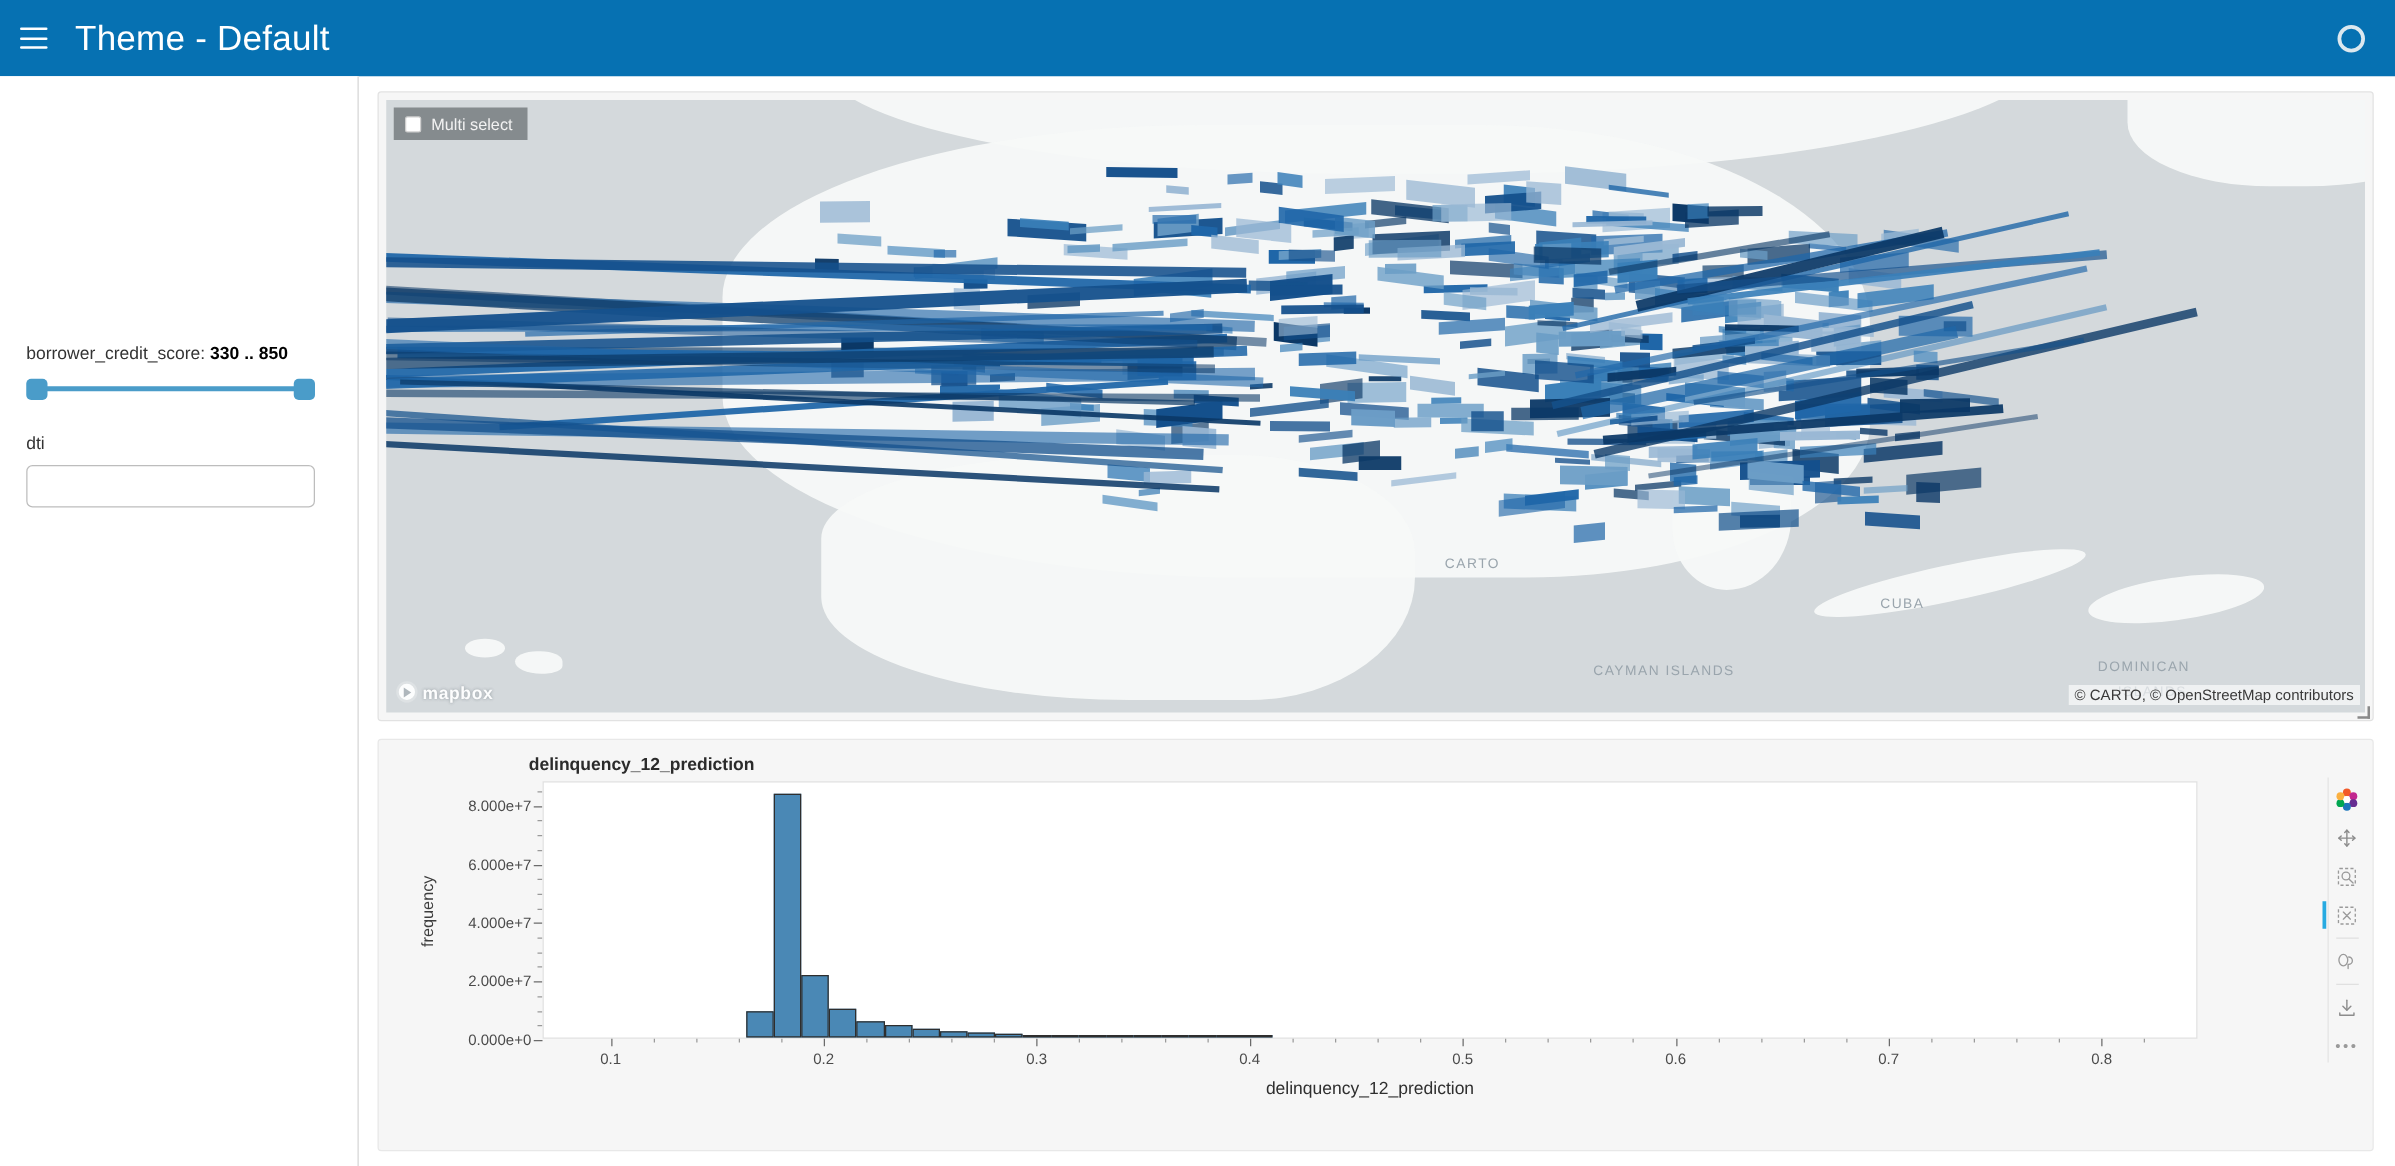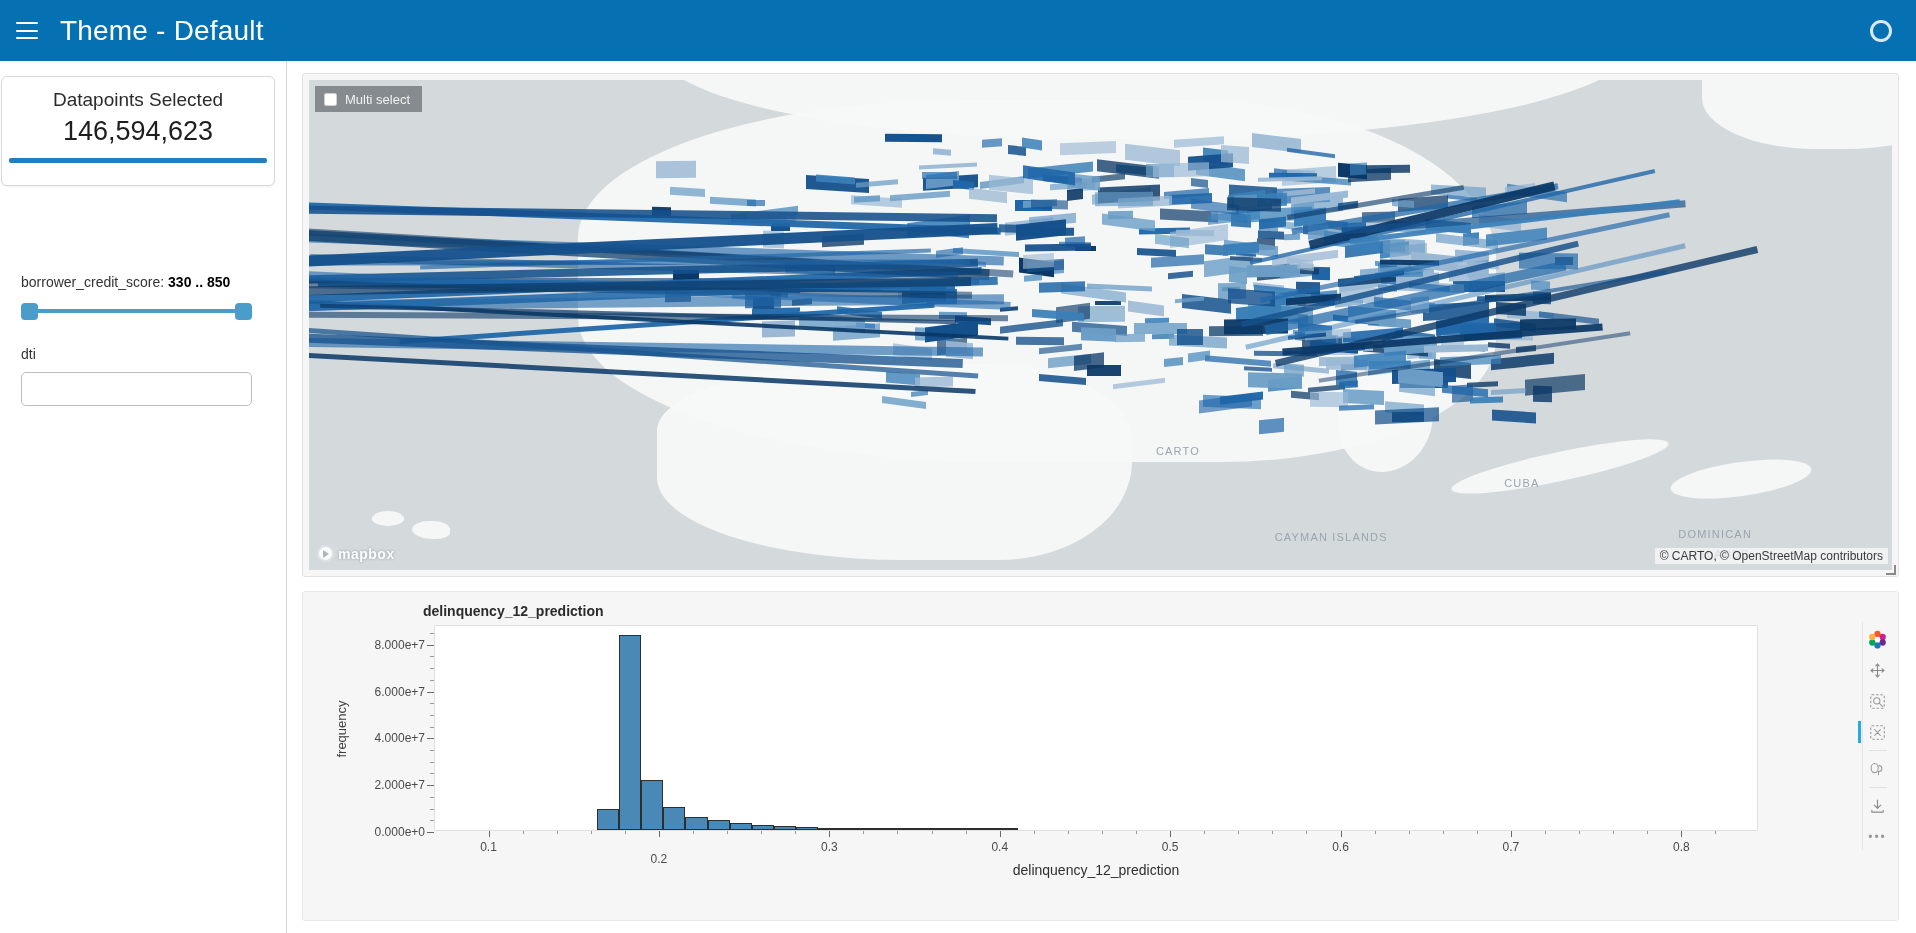--- a/index.html
+++ b/index.html
@@ -262,25 +262,20 @@
     <span></span>
       <span></span>
       <span></span>
   </div>
   <div class="app-title">Theme - Default</div>
   <div class="status-circle"></div>
 </div>
 
 <div class="sidebar">
 
-  <div class="stat-card">
-    <div class="stat-title">Datapoints Selected</div>
-    <div class="stat-value">146,594,623</div>
-    <div class="stat-bar"></div>
-  </div>
 
   <div class="control-block slider-block">
     <div class="ctl-label"><span>borrower_credit_score: </span><b>330 .. 850</b></div>
     <div class="slider-wrap">
       <div class="slider-track"></div>
       <div class="slider-handle left"></div>
       <div class="slider-handle right"></div>
     </div>
   </div>
 
@@ -779,21 +774,21 @@
           <div class="bar" style="left: 494.157px; width: 22.1519px; height: 1.5px; background: rgb(74, 136, 181); border-color: rgb(46, 46, 46);"></div>
           <div class="bar" style="left: 516.309px; width: 22.1519px; height: 1.5px; background: rgb(74, 136, 181); border-color: rgb(46, 46, 46);"></div>
           <div class="bar" style="left: 538.461px; width: 22.1519px; height: 1.5px; background: rgb(74, 136, 181); border-color: rgb(46, 46, 46);"></div>
           <div class="bar" style="left: 560.613px; width: 22.1519px; height: 1.5px; background: rgb(74, 136, 181); border-color: rgb(46, 46, 46);"></div>
         </div>
     </div>
 
     <div class="x-axis" id="x-axis">
         <div class="x-tick" style="left: 54.5277px;">0.1</div>
         <div class="x-tick-mark" style="left: 54.5277px;"></div>
-        <div class="x-tick" style="left: 224.927px; margin-top: 12px;">0.2</div>
+        <div class="x-tick" style="left: 224.927px;">0.2</div>
         <div class="x-tick-mark" style="left: 224.927px;"></div>
         <div class="x-tick" style="left: 395.326px;">0.3</div>
         <div class="x-tick-mark" style="left: 395.326px;"></div>
         <div class="x-tick" style="left: 565.725px;">0.4</div>
         <div class="x-tick-mark" style="left: 565.725px;"></div>
         <div class="x-tick" style="left: 736.124px;">0.5</div>
         <div class="x-tick-mark" style="left: 736.124px;"></div>
         <div class="x-tick" style="left: 906.523px;">0.6</div>
         <div class="x-tick-mark" style="left: 906.523px;"></div>
         <div class="x-tick" style="left: 1076.92px;">0.7</div>

